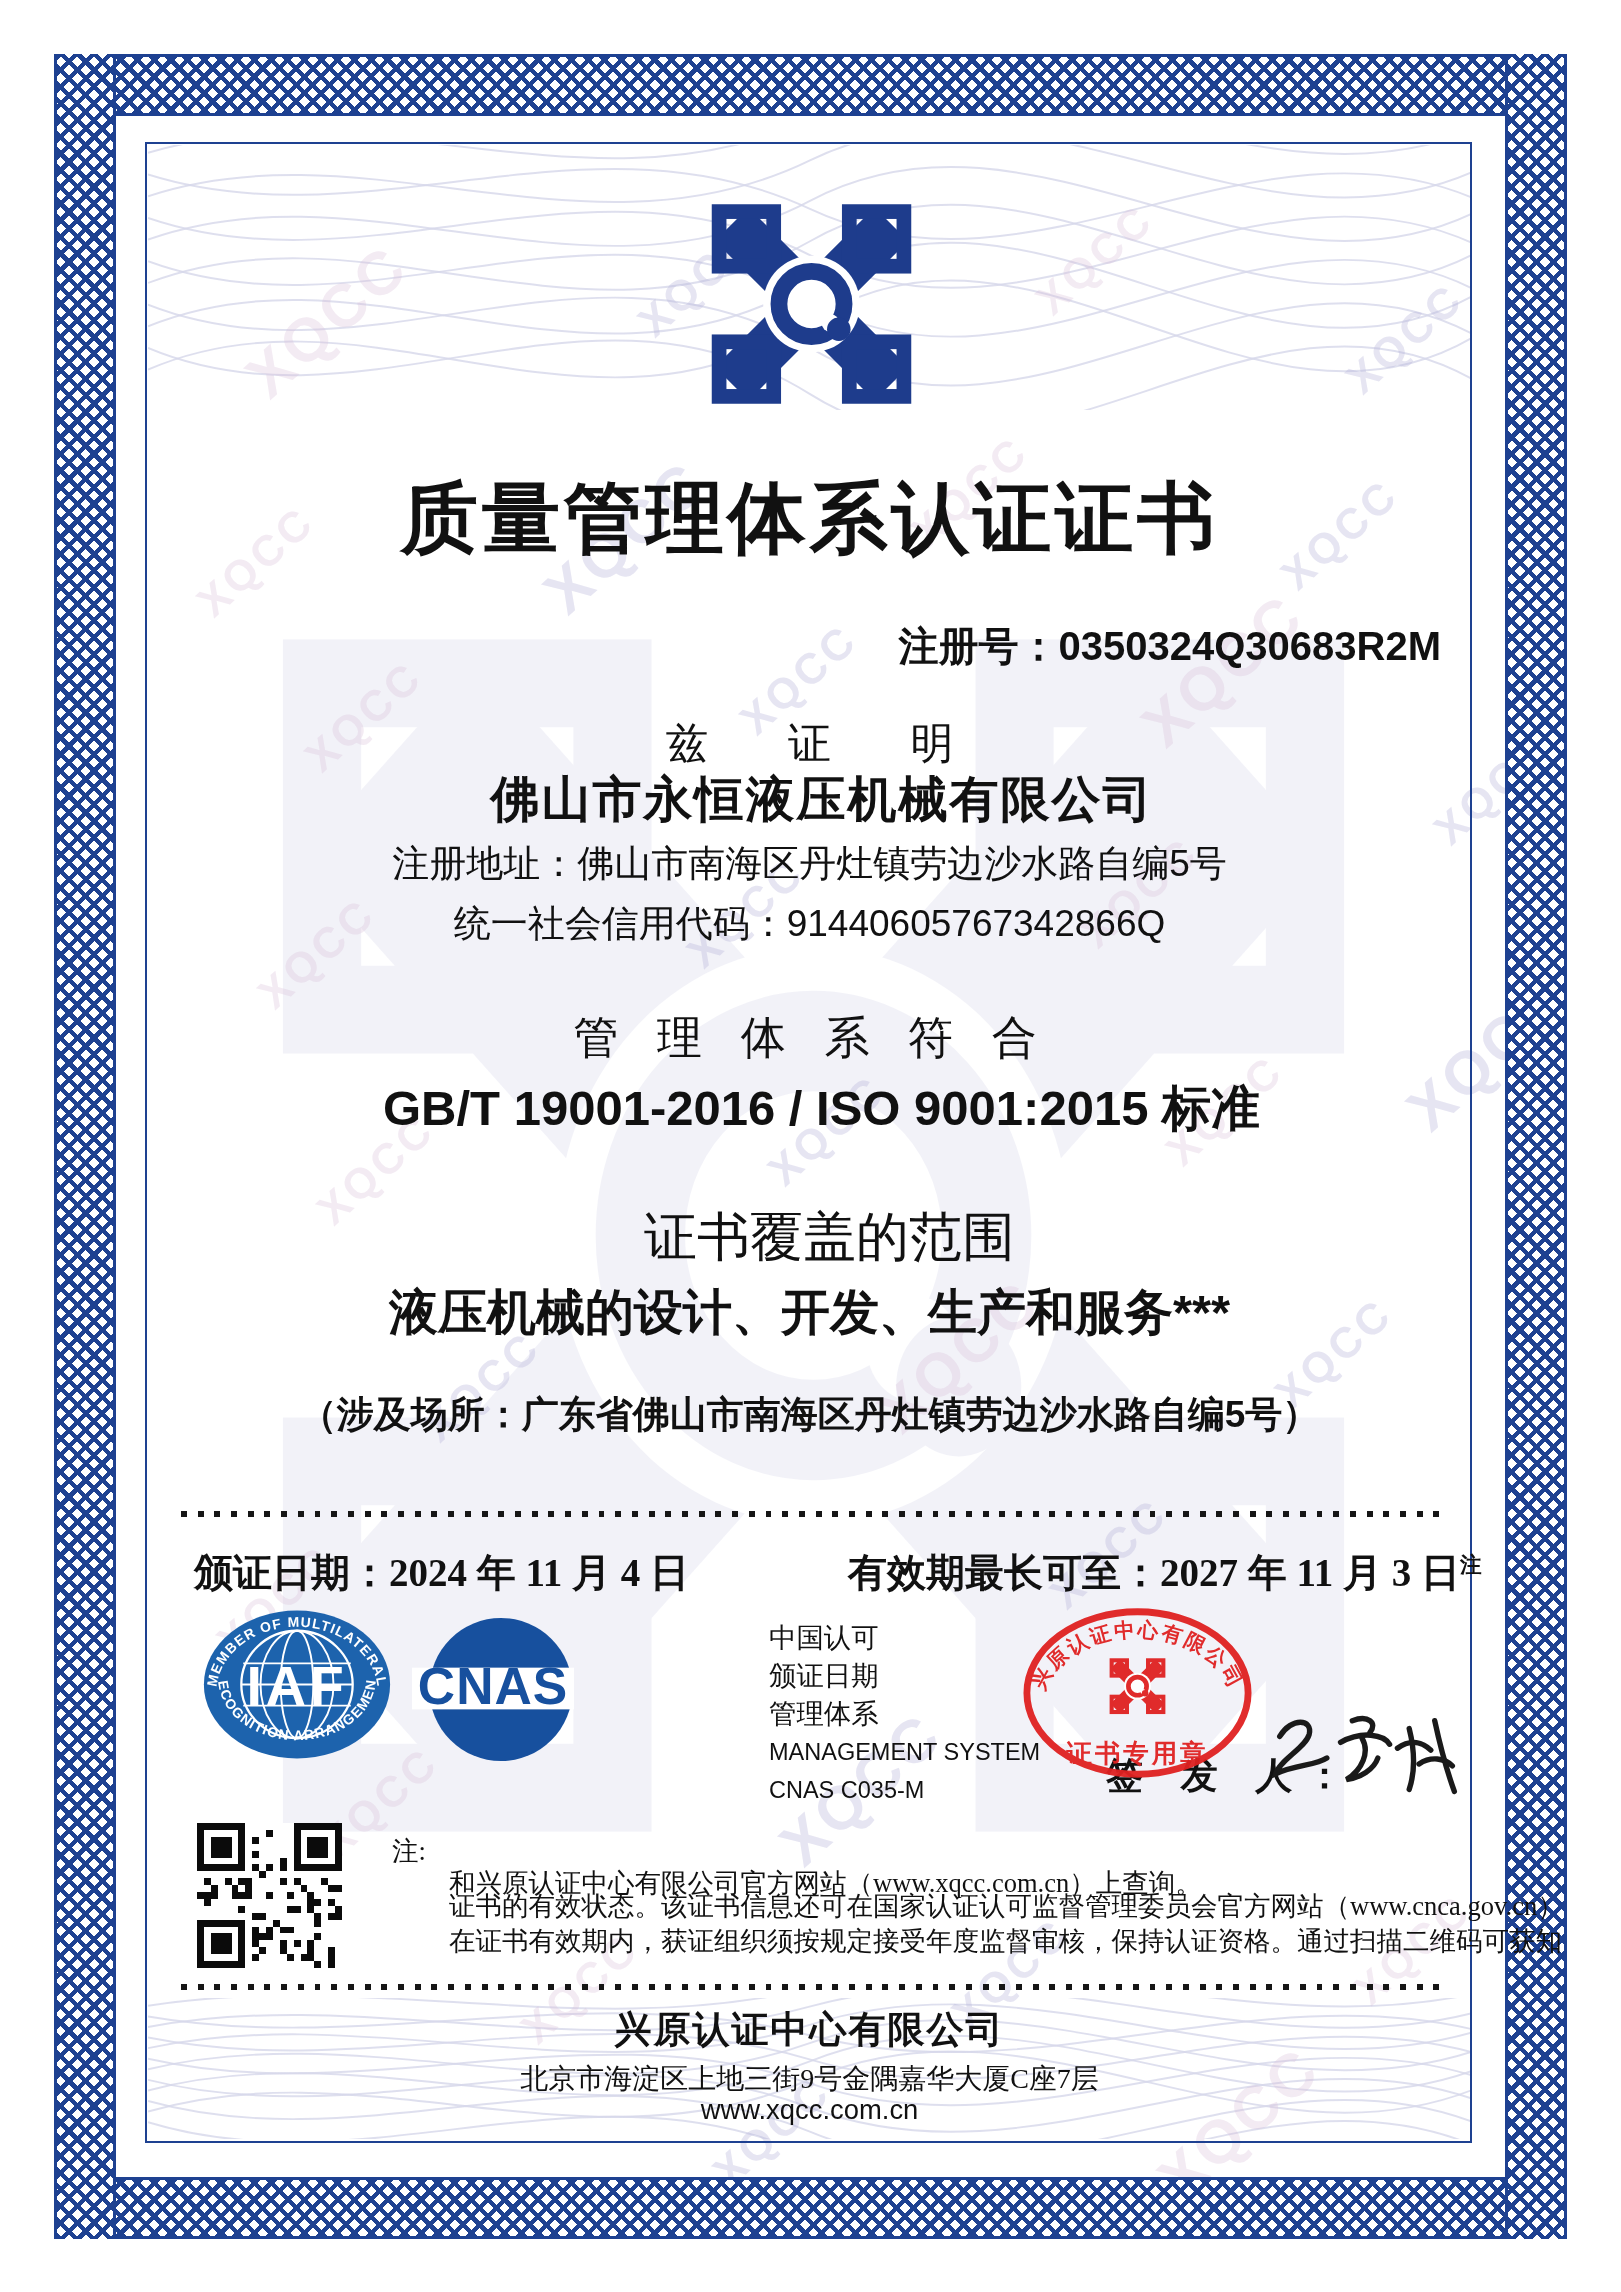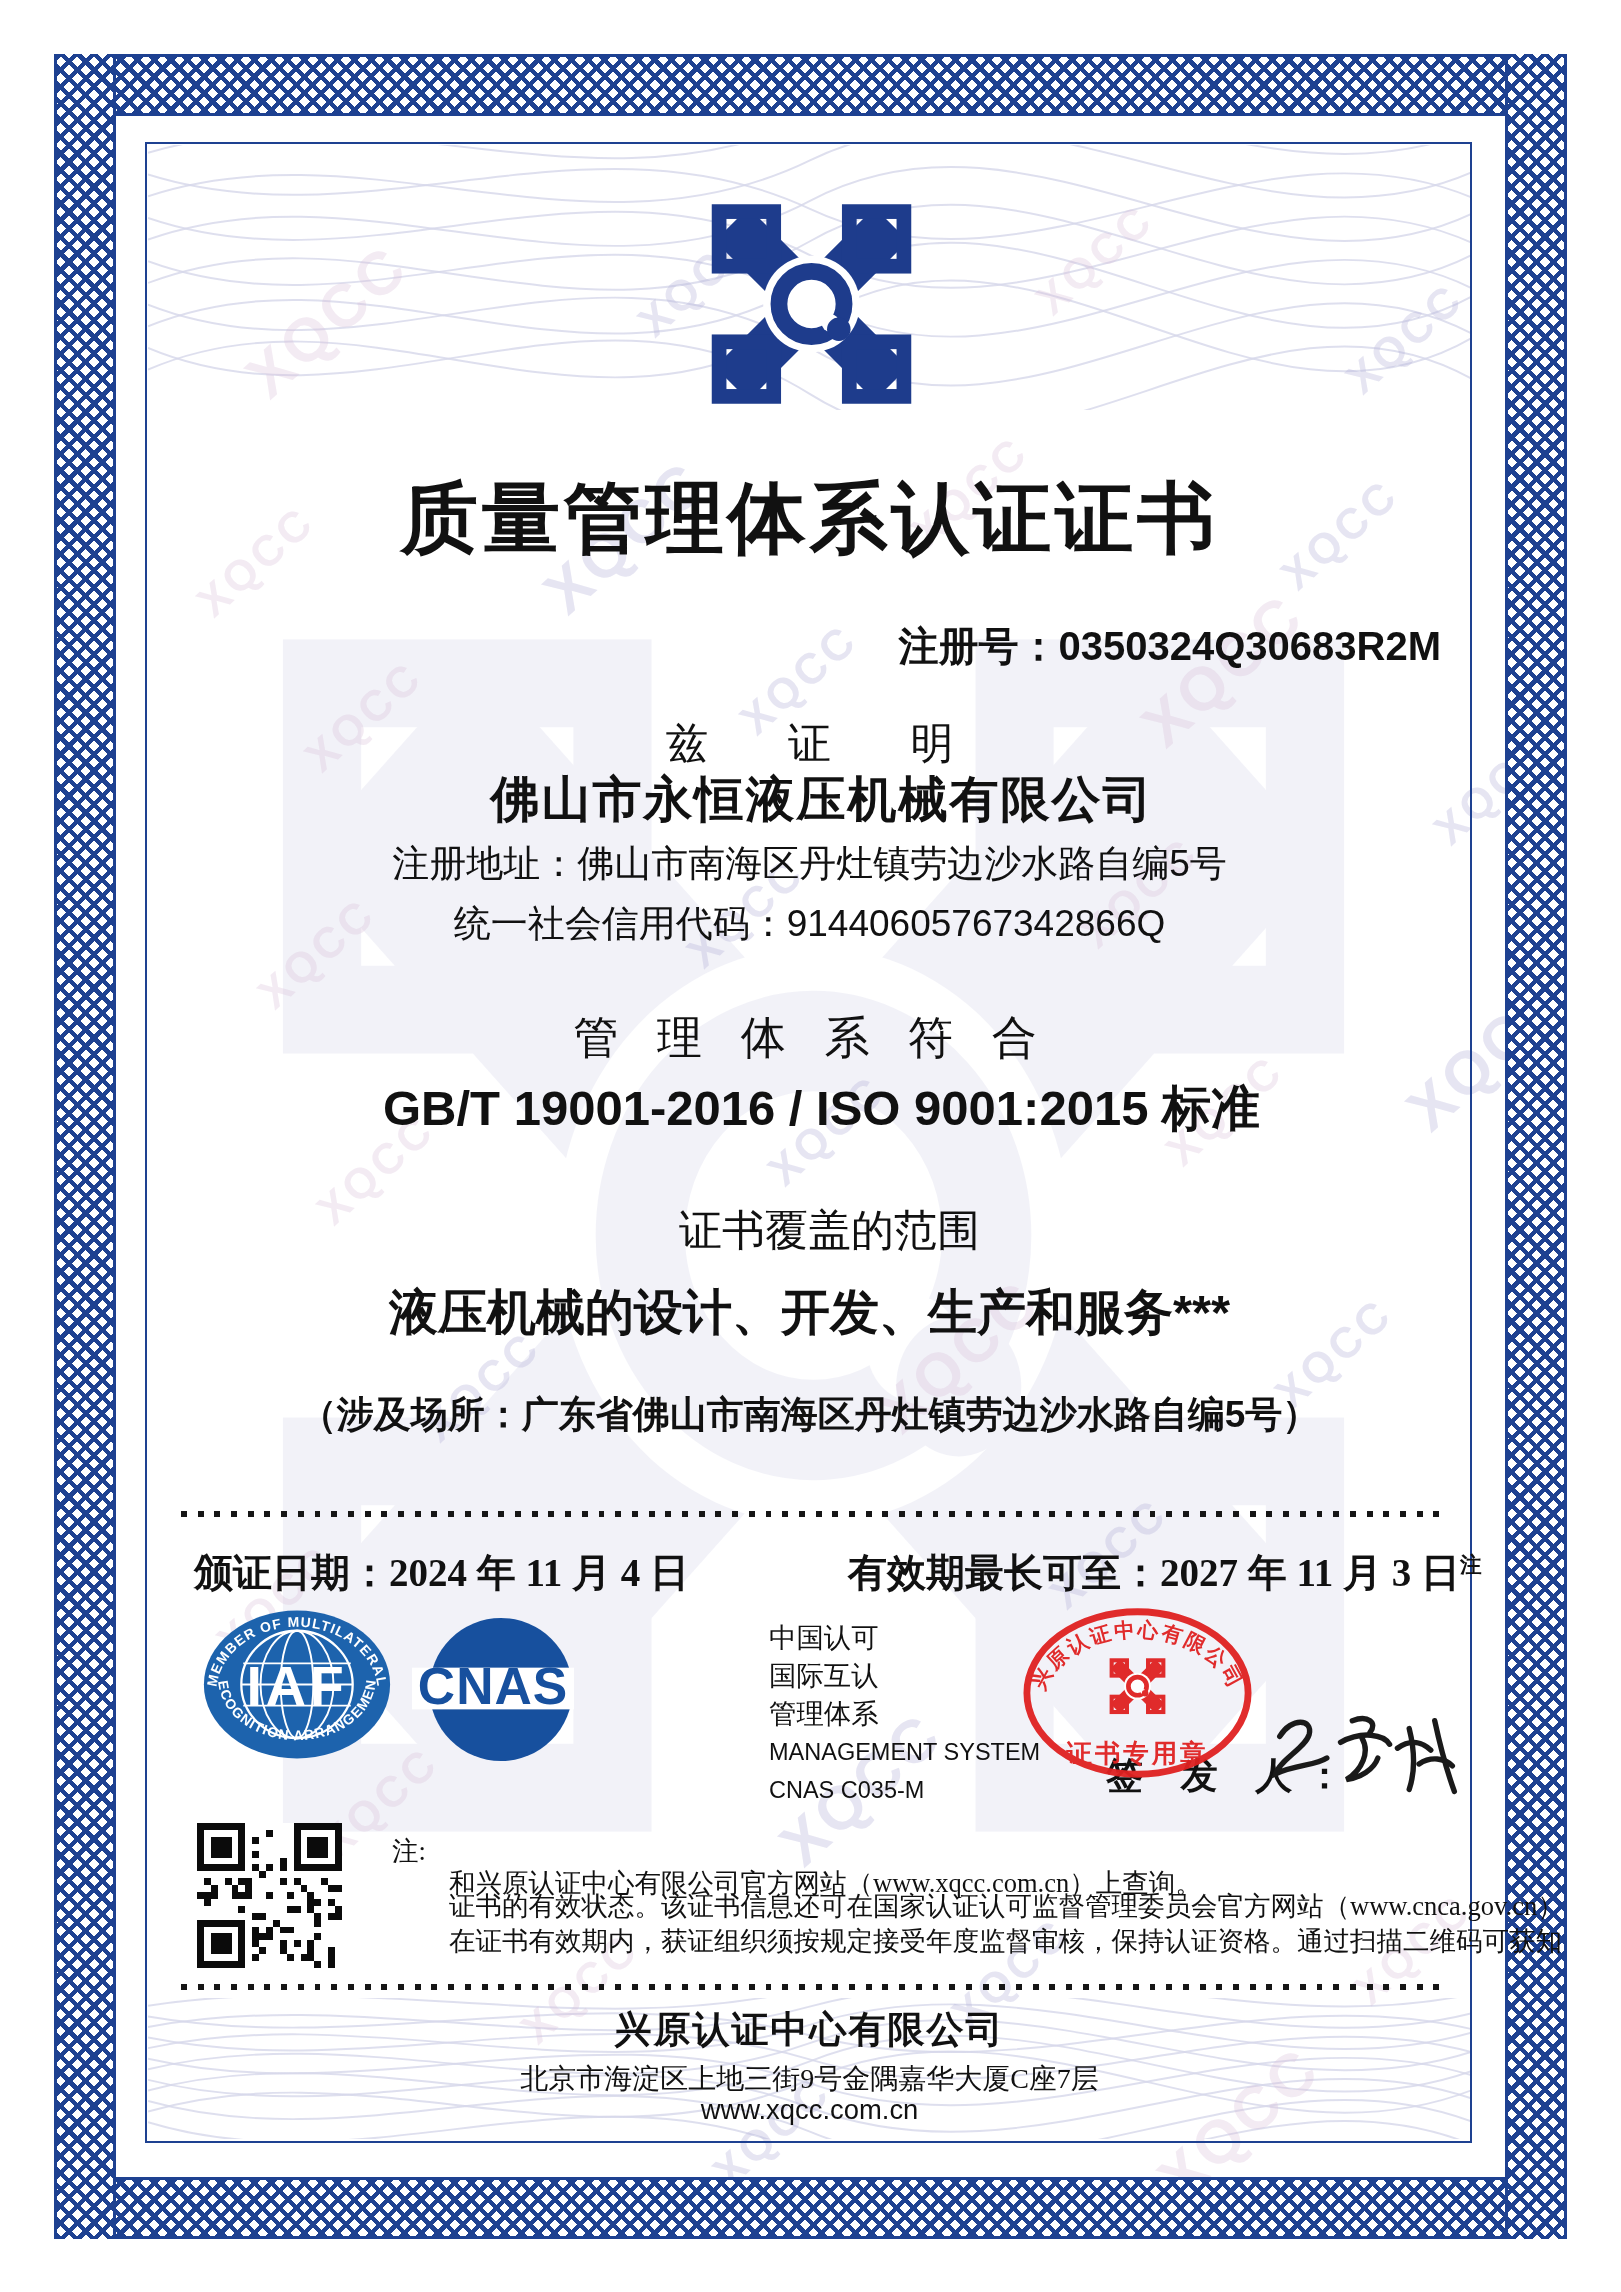--- a/index.html
+++ b/index.html
@@ -34,21 +34,21 @@
   .center{left:147px;right:149px;text-align:center;}
   .org-emblem{position:absolute;z-index:3;left:706px;top:199px;width:211px;height:210px;color:var(--emblem,#1e3c8c);}
   .title{top:476px;font-size:78px;font-weight:900;letter-spacing:3.9px;line-height:1.1;}
   .reg{top:619px;right:180px;font-size:40px;font-weight:700;}
   .statement{top:715px;font-size:43px;letter-spacing:21.6px;word-spacing:25.5px;text-indent:21.6px;}
   .company{top:767px;font-size:49px;font-weight:800;letter-spacing:2px;padding-left:25px;}
   .address{top:839px;font-size:37px;}
   .credit{top:899px;font-size:37px;}
   .conform{top:1008px;font-size:45px;letter-spacing:8.8px;word-spacing:9.8px;}
   .gbt{top:1076px;font-size:49px;font-weight:800;padding-left:24px;}
-  .scopehead{top:1202px;font-size:43px;padding-left:40px;}
+  .scopehead{top:1202px;font-size:53px;padding-left:40px;}
   .scopetext{top:1280px;font-size:49px;font-weight:800;}
   .sites{top:1390px;font-size:37px;font-weight:700;}
   .dotline{left:181px;right:181px;height:5.9px;background:repeating-linear-gradient(90deg,#161616 0 5.9px,transparent 5.9px 16.7px);}
   .dot1{top:1511px;} .dot2{top:1984px;}
   .daterow{top:1546px;font-size:39px;font-weight:600;white-space:nowrap;}
   .issue{left:194px;} .valid{left:848px;}
   .valid sup{font-size:21.6px;vertical-align:13.7px;}
   .iaf{position:absolute;z-index:3;left:201px;top:1607px;width:192px;height:155px;}
   .cnas{position:absolute;z-index:3;left:412px;top:1615px;width:162px;height:149px;}
   .cnasnote{left:769px;top:1619px;line-height:38px;font-size:27.4px;}
@@ -212,21 +212,21 @@
   </svg>
 
   <svg class="cnas" viewBox="0 0 160 150">
     <circle cx="88" cy="75" r="72" fill="#17509e"></circle>
     <rect x="-2" y="53" width="164" height="42" fill="#ffffff"></rect>
     <text x="80" y="90" text-anchor="middle" font-size="52" font-weight="900" fill="#17509e" letter-spacing="1" font-family="Liberation Sans, sans-serif">CNAS</text>
   </svg>
 
   <div class="abs cnasnote">
     <div>中国认可</div>
-    <div>国际互认</div>
+    <div>颁证日期</div>
     <div>管理体系</div>
     <div class="en">MANAGEMENT SYSTEM</div>
     <div class="en">CNAS C035-M</div>
   </div>
 
   <svg class="seal" viewBox="0 0 252 188">
     <defs>
         <path id="sealArc" d="M 30,122 A 98,72 0 1 1 222,122"></path>
       </defs>
     <ellipse cx="126" cy="93" rx="113" ry="83" fill="none" stroke="#e02121" stroke-width="7"></ellipse>

